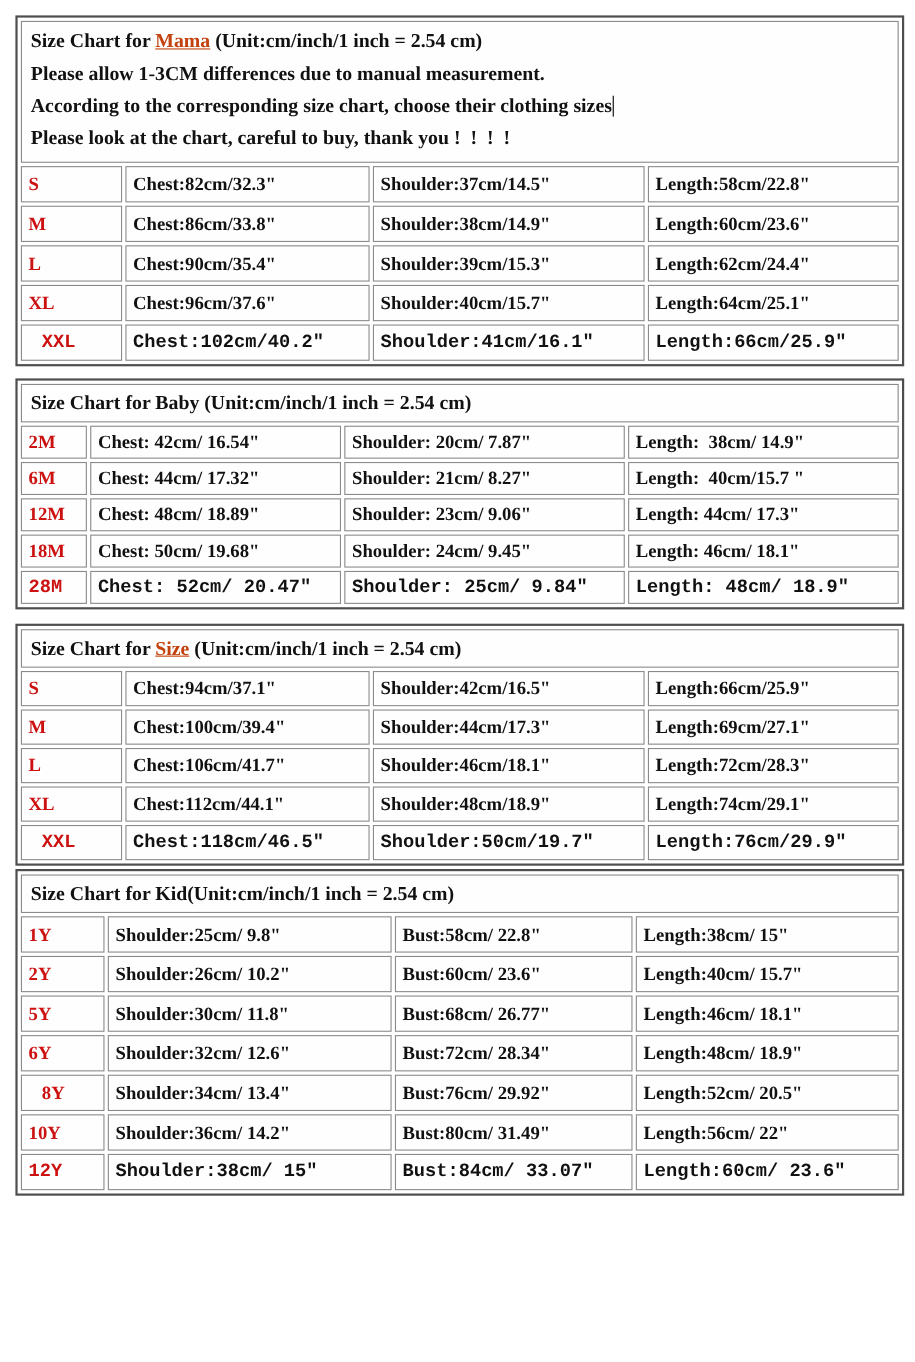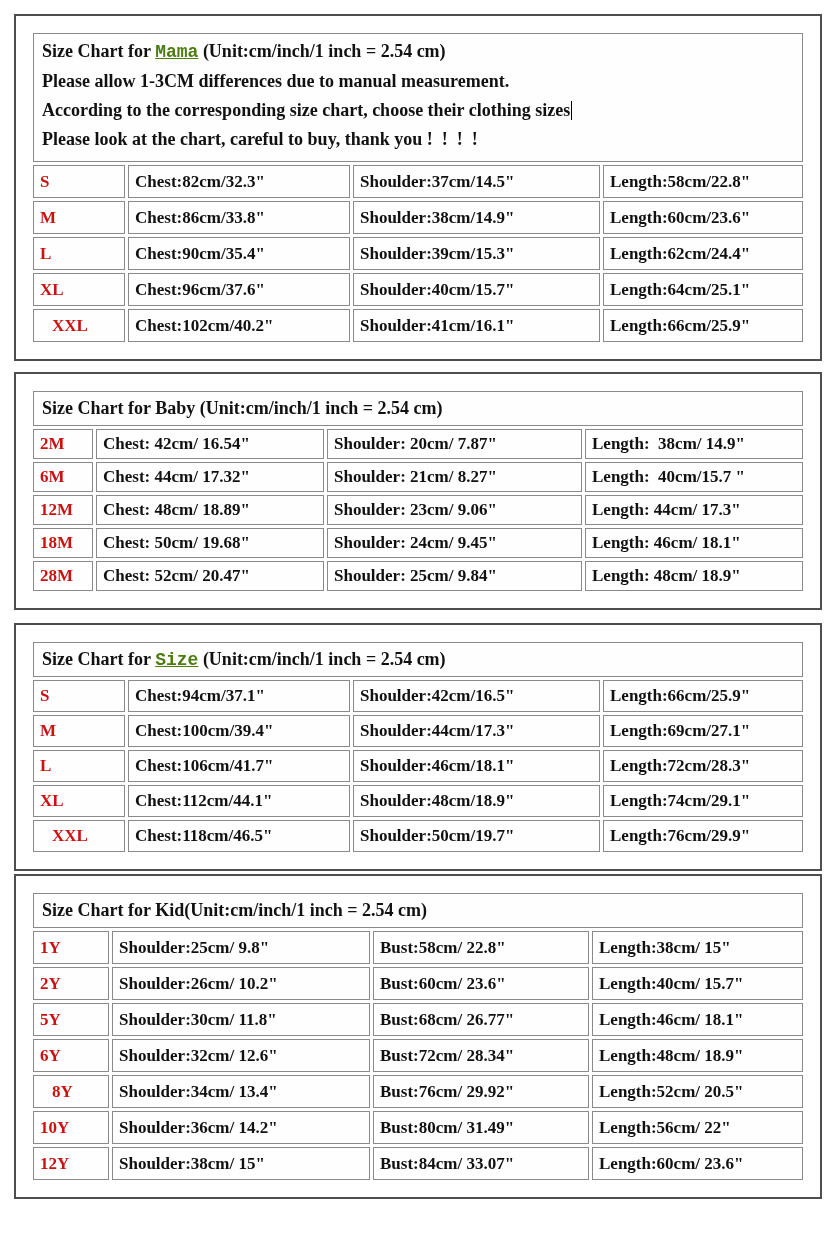--- a/index.html
+++ b/index.html
@@ -11,21 +11,21 @@
     width: 832px;
     box-sizing: border-box;
     padding: 14px 10px 8px 14px;
     font-family: "Liberation Serif", "DejaVu Serif", serif;
     font-weight: bold;
     color: #111111;
   }
   .block {
     border: 2px solid #4e4e4e;
     background: #ffffff;
-    padding: 17px;
+    padding: 3px;
     box-sizing: border-box;
   }
   .block + .block { margin-top: 10px; }
   .block.block-baby  { margin-top: 11px; }
   .block.block-daddy { margin-top: 13px; }
   .block.block-kid   { margin-top: 3px; }
 
   .title-cell {
     border: 1px solid #8a8a8a;
     padding: 3px 8px;
@@ -35,41 +35,40 @@
     background: #fefefe;
   }
   .block-mama .title-cell { padding: 4px 8px 6px 8px; }
   .title-line { min-height: 27px; display: flex; align-items: center; }
   .block-mama .title-line { margin-bottom: 3px; }
   .note-line  { min-height: 26px; display: flex; align-items: center; font-size: 18px; margin-bottom: 3px; }
   .note-line span { white-space: pre-wrap; }
   .title-line span { white-space: pre-wrap; }
 
   .red-name {
-    color: #4d7c0f;
+    color: #c2410c;
     text-decoration: underline;
-    font-family: Liberation Mono, monospace;
   }
 
   .caret {
     display: inline-block;
     width: 1px;
     height: 19px;
     background: #000;
     margin-left: 1px;
     vertical-align: middle;
   }
 
   .grid-rows { display: block; }
   .row {
     display: grid;
     gap: 3px;
     margin-bottom: 3px;
   }
-  .row:last-child { margin-bottom: 0; }
+  .row:last-child { margin-bottom: 0; font-family: Liberation Mono, monospace; }
   .block-mama .row, .block-daddy .row { grid-template-columns: 92px 222px 247px 1fr; }
   .block-baby .row  { grid-template-columns: 60px 228px 255px 1fr; }
   .block-kid .row   { grid-template-columns: 76px 258px 216px 1fr; }
 
   .cell {
     border: 1px solid #8a8a8a;
     background: #fefefe;
     font-size: 17px;
     padding: 2px 2px 2px 6px;
     display: flex;

